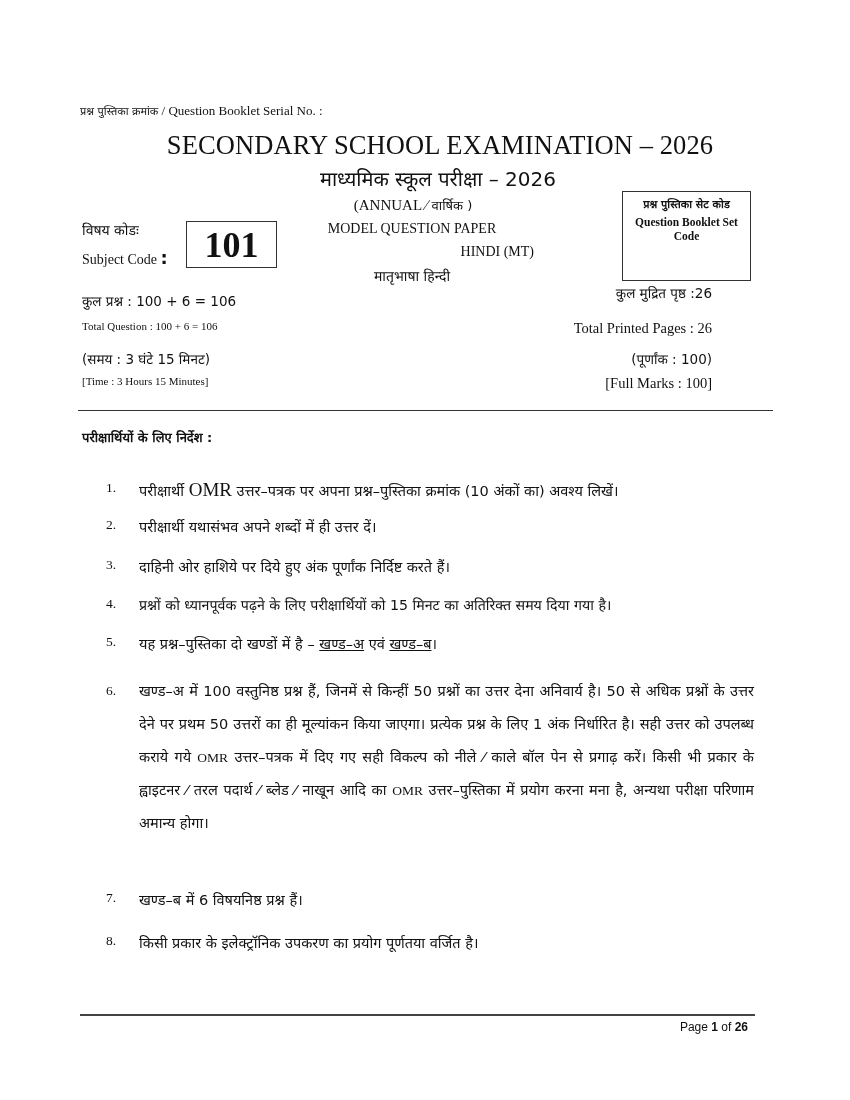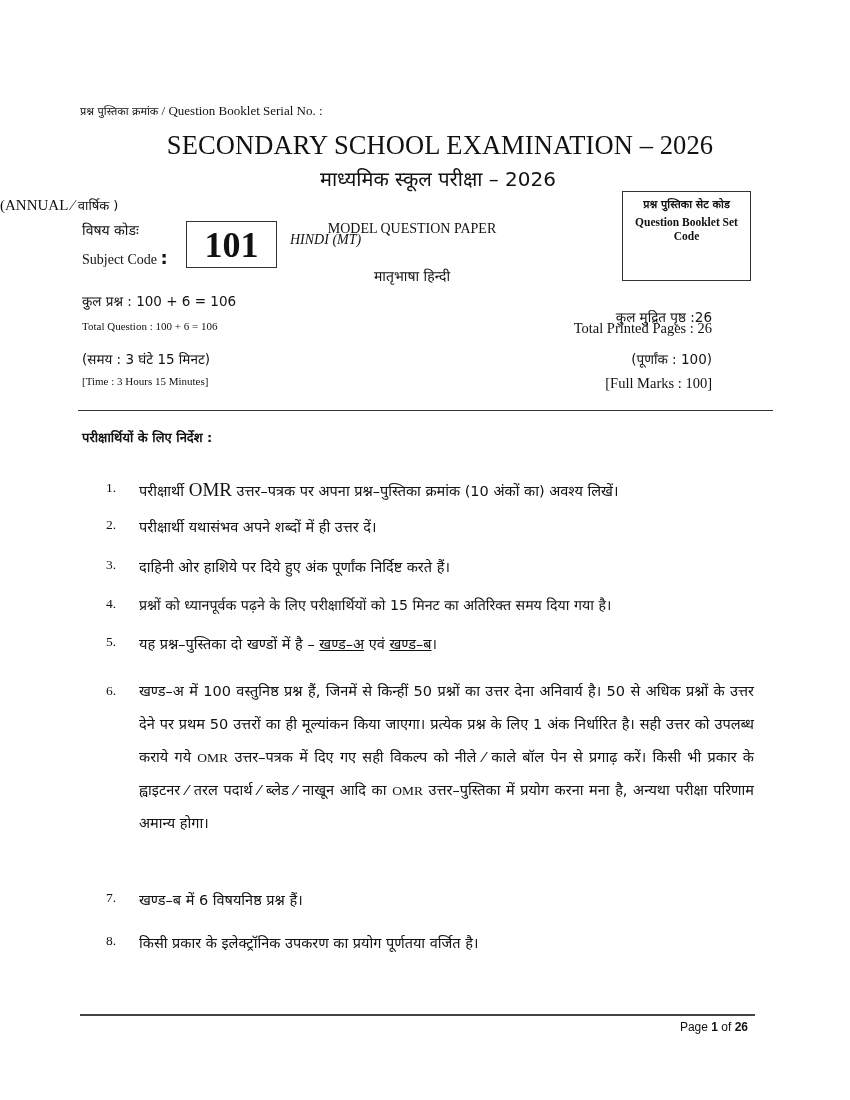--- a/index.html
+++ b/index.html
@@ -2,28 +2,28 @@
 <html><head>
 <meta charset="utf-8">
 <style>
   html, body { margin:0; padding:0; background:#ffffff; }
   body { width:850px; height:1100px; position:relative; overflow:hidden; color:#111; font-family:"Liberation Serif", serif; }
   .abs { position:absolute; }
   .serial { left:80px; top:103px; font-size:13px; }
   .serial .hi { font-family:"DejaVu Sans", sans-serif; font-size:11px; }
   .title-en { left:0; width:880px; top:130px; text-align:center; font-size:26.5px; letter-spacing:0.1px; }
   .title-hi { left:0; width:876px; top:165px; text-align:center; font-family:"DejaVu Sans", sans-serif; font-size:20px; }
-  .annual { left:0; width:826px; top:196px; text-align:left; font-size:15px; }
+  .annual { left:0; width:826px; top:196px; text-align:center; font-size:15px; }
   .annual .hi { font-family:"DejaVu Sans", sans-serif; font-size:13px; }
   .subj-hi { left:82px; top:220px; font-family:"DejaVu Sans", sans-serif; font-size:14px; }
   .subj-en { left:82px; top:247px; font-size:14px; }
   .subj-en .colon { font-size:18px; font-family:"DejaVu Sans", sans-serif; font-weight:bold; }
   .code-box { left:186px; top:221px; width:89px; height:45px; border:1.5px solid #333; display:flex; align-items:center; justify-content:center; font-size:36px; font-weight:bold; }
   .model { left:290px; width:244px; top:221px; text-align:center; font-size:14px; }
-  .hindi-mt { left:290px; width:244px; top:232px; text-align:left; font-size:14px;font-style:italic; }
+  .hindi-mt { left:290px; width:244px; top:244px; text-align:right; font-size:14px; }
   .matri { left:290px; width:244px; top:266px; text-align:center; font-family:"DejaVu Sans", sans-serif; font-size:14px; }
   .set-box { left:622px; top:191px; width:127px; height:88px; border:1.5px solid #333; text-align:center; }
   .set-box .l1 { font-family:"DejaVu Sans", sans-serif; font-size:11px; font-weight:bold; margin-top:6px; line-height:14px; }
   .set-box .l2 { font-size:11.5px; font-weight:bold; line-height:14px; margin-top:3px; }
   .info-left { left:82px; font-size:11px; }
   .info-left.hi { font-family:"DejaVu Sans", sans-serif; font-size:13.5px; }
   .info-right { right:138px; text-align:right; font-size:14.5px; }
   .info-right.hi { font-family:"DejaVu Sans", sans-serif; font-size:13.5px; }
   .rule { left:78px; top:410px; width:695px; height:0; border-top:1.6px solid #333; }
   .instr-head { left:82px; top:428px; font-family:"DejaVu Sans", sans-serif; font-size:13px; font-weight:bold; }
@@ -68,21 +68,21 @@
 <div class="abs set-box">
   <div class="l1">प्रश्न पुस्तिका सेट कोड</div>
   <div class="l2">Question Booklet Set Code</div>
 </div>
 
 <div class="abs info-left hi" style="top:292px;">कुल प्रश्न :   100 + 6 = 106</div>
 <div class="abs info-left" style="top:320px;">Total Question : 100 + 6 = 106</div>
 <div class="abs info-left hi" style="top:350px;">(समय : 3 घंटे 15 मिनट)</div>
 <div class="abs info-left" style="top:375px;">[Time : 3 Hours 15 Minutes]</div>
 
-<div class="abs info-right hi" style="top:308px;">कुल मुद्रित पृष्ठ :26</div>
+<div class="abs info-right hi" style="top:284px;">कुल मुद्रित पृष्ठ :26</div>
 <div class="abs info-right" style="top:320px;">Total Printed Pages : 26</div>
 <div class="abs info-right hi" style="top:350px;">(पूर्णांक : 100)</div>
 <div class="abs info-right" style="top:375px;">[Full Marks : 100]</div>
 
 <div class="abs rule"></div>
 
 <div class="abs instr-head">परीक्षार्थियों के लिए निर्देश :</div>
 
 <div class="abs item" style="top:479px;">
   <span class="num">1.</span>

